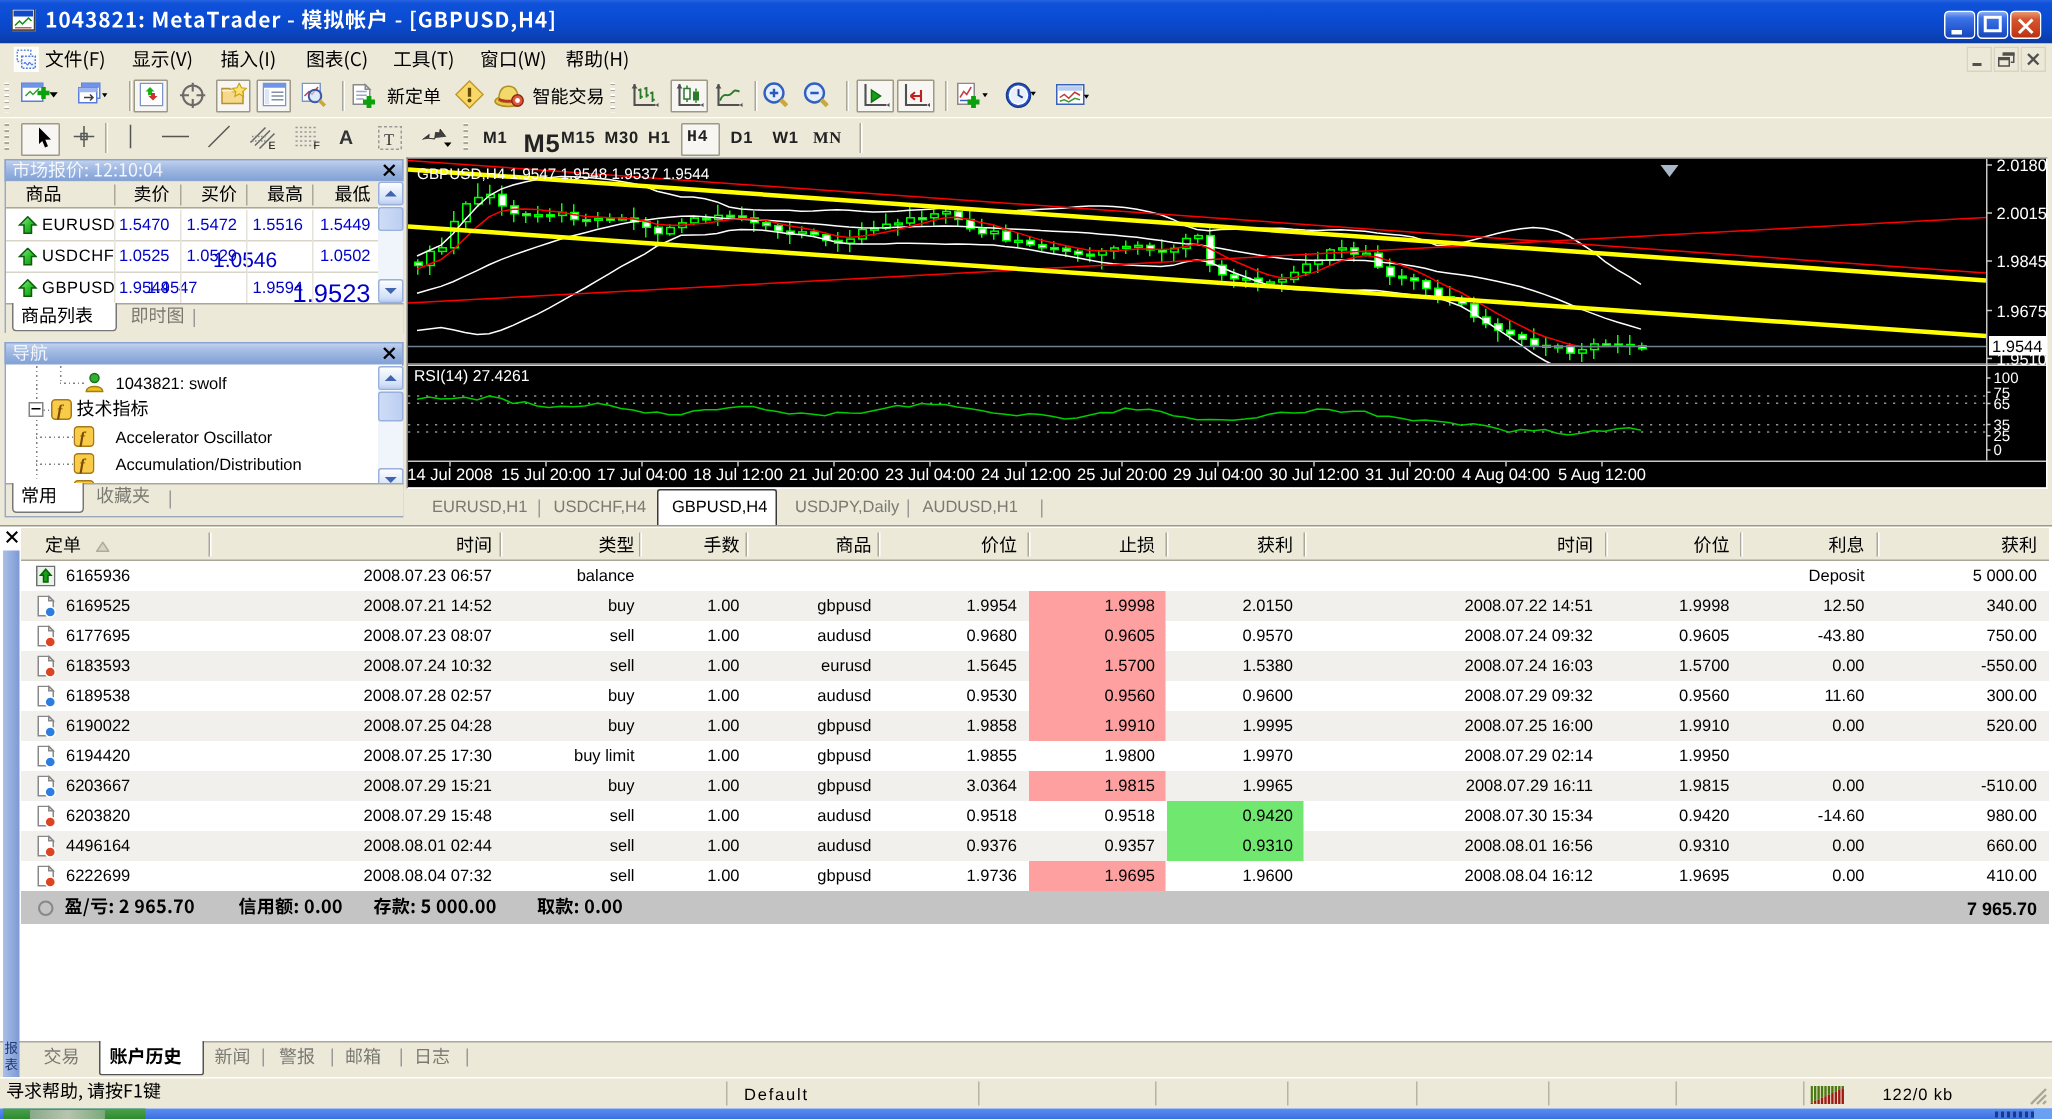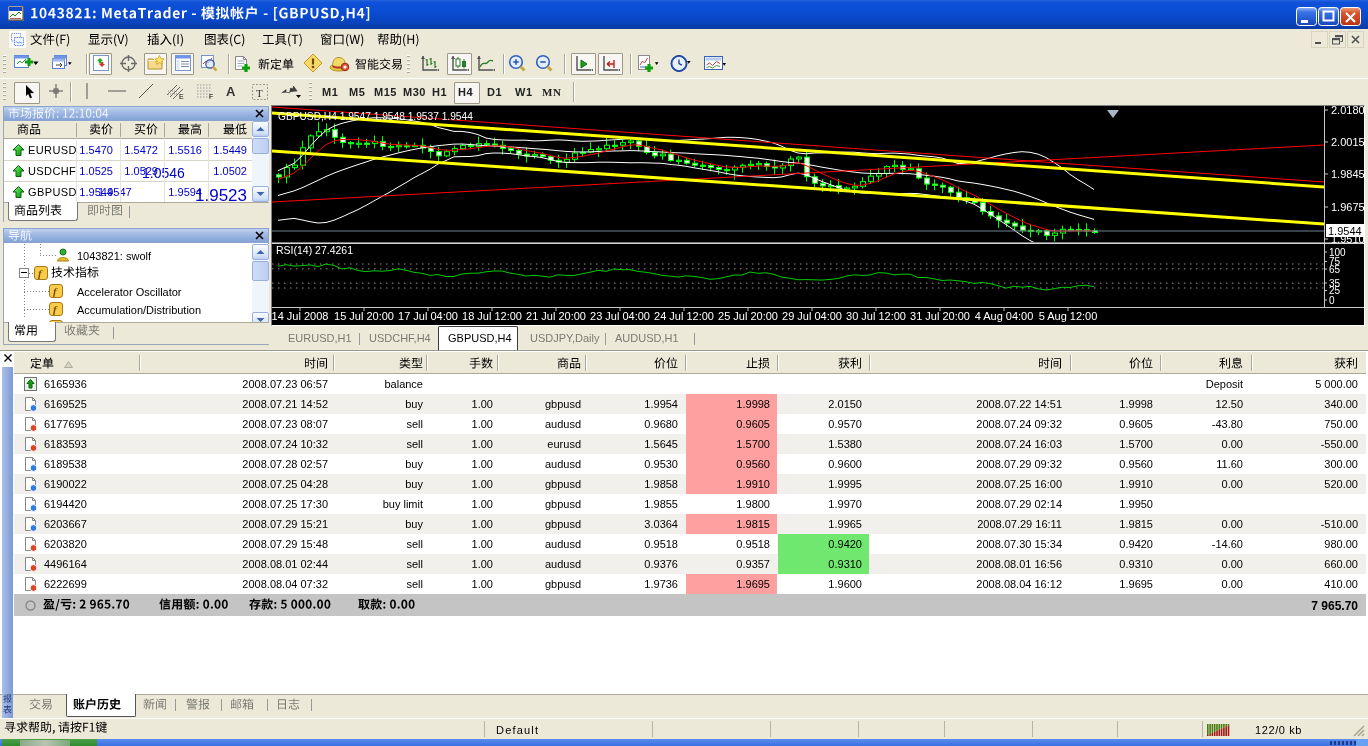--- a/index.html
+++ b/index.html
@@ -273,26 +273,26 @@
 <div class="abs" style="left:226px;top:84px;font-family:'Liberation Sans';font-size:13px;color:#333;font-weight:bold">A</div>
 <svg class="abs" style="left:252px;top:84px" width="16" height="16" viewBox="0 0 16 16">
 <rect x="0.5" y="0.5" width="15" height="15" fill="none" stroke="#999" stroke-dasharray="2,1.5"></rect>
 <text x="4" y="12.5" font-size="11" font-family="Liberation Serif" fill="#333">T</text>
     </svg>
 <svg class="abs" style="left:280px;top:84px" width="22" height="15" viewBox="0 0 22 15">
 <path d="M2 10 l4 -4 l0 2.6 l4 0 l0 -4.5 l2.7 0 l0 -2.6 l4.5 4.5" fill="#404040" stroke="#202020" stroke-width="0.5" transform="rotate(8,9,7)"></path>
 <path d="M16 11 l5 0 l-2.5 3 z" fill="#000"></path>
     </svg>
 <div class="abs" style="left:322px;top:86px;font-family:'Liberation Sans';font-size:11px;color:#222;font-weight:bold;letter-spacing:0.5px">M1</div>
-<div class="abs" style="left:349px;top:86px;font-family:'Liberation Sans';font-size:11px;color:#222;font-weight:bold;letter-spacing:0.5px">M5</div>
+<div class="abs" style="left:349px;top:86px;font-family:'Liberation Sans';font-size:17px;color:#222;font-weight:bold;letter-spacing:0.5px">M5</div>
 <div class="abs" style="left:374px;top:86px;font-family:'Liberation Sans';font-size:11px;color:#222;font-weight:bold;letter-spacing:0.5px">M15</div>
 <div class="abs" style="left:403px;top:86px;font-family:'Liberation Sans';font-size:11px;color:#222;font-weight:bold;letter-spacing:0.5px">M30</div>
 <div class="abs" style="left:432px;top:86px;font-family:'Liberation Sans';font-size:11px;color:#222;font-weight:bold;letter-spacing:0.5px">H1</div>
 <div class="abs tog" style="left:454px;top:82px;width:26px;height:22px"></div>
-<div class="abs" style="left:458px;top:86px;font-family:Liberation Sans, sans-serif;font-size:11px;color:#222;font-weight:bold;letter-spacing:0.5px">H4</div>
+<div class="abs" style="left:458px;top:86px;font-family:Liberation Mono, monospace;font-size:11px;color:#222;font-weight:bold;letter-spacing:0.5px">H4</div>
 <div class="abs" style="left:487px;top:86px;font-family:'Liberation Sans';font-size:11px;color:#222;font-weight:bold;letter-spacing:0.5px">D1</div>
 <div class="abs" style="left:515px;top:86px;font-family:'Liberation Sans';font-size:11px;color:#222;font-weight:bold;letter-spacing:0.5px">W1</div>
 <div class="abs" style="left:542px;top:86px;font-family:Liberation Serif, serif;font-size:11px;color:#222;font-weight:bold;letter-spacing:0.5px">MN</div>
 <div class="sep3d" style="left:573px;top:82px;height:20px"></div>
 <div class="abs" style="left:3px;top:106px;width:266px;height:116px;background:#fff;border:1px solid #9aa8bc"></div>
 <div class="abs" style="left:3px;top:106px;width:266px;height:15px;background:linear-gradient(180deg,#c0d2ee 0%,#a9bfe5 30%,#8FACDC 75%,#83a2d6 100%);border:1px solid #8aa3cf"></div>
     <svg style="position:absolute;left:8.0px;top:107.0px;overflow:visible" width="100.7" height="13.8" viewBox="0 -10.6 100.7 13.8">
       <path d="M5 -9.9C5.2 -9.4 5.6 -8.8 5.8 -8.3H0.6V-7.4H5.5V-5.8H1.8V-0.4H2.7V-4.9H5.5V0.9H6.4V-4.9H9.4V-1.6C9.4 -1.4 9.4 -1.4 9.1 -1.3C8.9 -1.3 8.2 -1.3 7.4 -1.4C7.5 -1.1 7.7 -0.7 7.7 -0.5C8.7 -0.5 9.4 -0.5 9.8 -0.6C10.2 -0.8 10.3 -1.1 10.3 -1.6V-5.8H6.4V-7.4H11.4V-8.3H6.6L6.8 -8.4C6.6 -8.9 6.2 -9.6 5.8 -10.2Z M16.9 -5.2C17 -5.3 17.4 -5.4 18 -5.4H18.8C18.3 -4 17.5 -2.9 16.4 -2.2L16.2 -2.9L14.9 -2.4V-6.3H16.2V-7.2H14.9V-9.9H14.1V-7.2H12.6V-6.3H14.1V-2.1C13.5 -1.9 12.9 -1.7 12.4 -1.5L12.7 -0.6C13.8 -1 15.1 -1.6 16.4 -2.1L16.4 -2.2C16.5 -2.1 16.9 -1.8 17 -1.7C18.2 -2.5 19.1 -3.8 19.7 -5.4H20.7C19.9 -2.8 18.6 -0.8 16.5 0.4C16.8 0.6 17.1 0.8 17.2 0.9C19.3 -0.4 20.7 -2.5 21.5 -5.4H22.3C22.1 -1.8 21.9 -0.5 21.6 -0.1C21.4 0 21.3 0.1 21.1 0C20.9 0 20.5 0 20 0C20.1 0.2 20.2 0.6 20.2 0.9C20.7 0.9 21.2 0.9 21.5 0.9C21.9 0.8 22.1 0.7 22.3 0.4C22.8 -0.1 23 -1.5 23.3 -5.8C23.3 -5.9 23.3 -6.2 23.3 -6.2H18.5C19.6 -7 20.9 -7.9 22.2 -9.1L21.5 -9.6L21.3 -9.5H16.5V-8.7H20.4C19.3 -7.7 18.2 -6.9 17.8 -6.6C17.3 -6.3 16.8 -6.1 16.5 -6.1C16.7 -5.8 16.9 -5.4 16.9 -5.2Z M29.1 -9.7V0.9H30V-4.7H30.3C30.8 -3.5 31.4 -2.3 32.2 -1.3C31.6 -0.7 30.9 -0.1 30 0.3C30.3 0.5 30.5 0.8 30.6 1C31.5 0.6 32.2 -0 32.8 -0.7C33.4 0 34.1 0.5 34.9 0.9C35.1 0.7 35.4 0.3 35.6 0.2C34.8 -0.2 34 -0.7 33.4 -1.4C34.2 -2.5 34.8 -3.9 35.1 -5.4L34.5 -5.6L34.4 -5.6H30V-8.8H33.8C33.8 -7.8 33.7 -7.3 33.5 -7.1C33.4 -7 33.3 -7 33 -7C32.8 -7 32 -7 31.2 -7.1C31.4 -6.9 31.5 -6.6 31.5 -6.4C32.3 -6.3 33 -6.3 33.4 -6.3C33.8 -6.3 34.1 -6.4 34.3 -6.6C34.6 -6.9 34.7 -7.6 34.7 -9.3C34.8 -9.4 34.8 -9.7 34.8 -9.7ZM31.2 -4.7H34.1C33.8 -3.8 33.3 -2.8 32.8 -2C32.1 -2.8 31.6 -3.8 31.2 -4.7ZM26.3 -10.1V-7.7H24.6V-6.8H26.3V-4.2L24.4 -3.7L24.6 -2.8L26.3 -3.3V-0.2C26.3 0 26.2 0.1 26 0.1C25.8 0.1 25.2 0.1 24.5 0.1C24.7 0.3 24.8 0.7 24.8 1C25.8 1 26.3 0.9 26.7 0.8C27 0.6 27.2 0.4 27.2 -0.2V-3.6L28.6 -4L28.5 -4.9L27.2 -4.5V-6.8H28.5V-7.7H27.2V-10.1Z M44.7 -5.4V0.9H45.6V-5.4ZM41.3 -5.4V-3.8C41.3 -2.6 41.1 -0.8 39.4 0.4C39.6 0.6 39.9 0.9 40.1 1.1C42 -0.4 42.2 -2.4 42.2 -3.7V-5.4ZM43.2 -10.1C42.6 -8.6 41.2 -6.8 39.1 -5.6C39.3 -5.4 39.5 -5.1 39.6 -4.9C41.4 -5.9 42.6 -7.2 43.4 -8.6C44.4 -7.2 45.7 -5.8 47 -5C47.2 -5.3 47.4 -5.6 47.6 -5.7C46.2 -6.5 44.7 -8 43.9 -9.4L44.1 -9.9ZM39.2 -10.1C38.6 -8.3 37.6 -6.5 36.4 -5.3C36.6 -5.1 36.9 -4.6 37 -4.4C37.3 -4.8 37.7 -5.2 38 -5.7V1H38.9V-7.2C39.3 -8 39.8 -8.9 40.1 -9.8Z M49.7 -4.7C50.1 -4.7 50.5 -5 50.5 -5.5C50.5 -6 50.1 -6.4 49.7 -6.4C49.2 -6.4 48.9 -6 48.9 -5.5C48.9 -5 49.2 -4.7 49.7 -4.7ZM49.7 0.2C50.1 0.2 50.5 -0.2 50.5 -0.7C50.5 -1.2 50.1 -1.5 49.7 -1.5C49.2 -1.5 48.9 -1.2 48.9 -0.7C48.9 -0.2 49.2 0.2 49.7 0.2Z M55.1 0H59.9V-0.9H58.1V-8.8H57.3C56.8 -8.5 56.3 -8.3 55.5 -8.2V-7.5H57V-0.9H55.1Z M61.2 0H66.7V-0.9H64.3C63.9 -0.9 63.3 -0.9 62.9 -0.9C64.9 -2.8 66.3 -4.6 66.3 -6.4C66.3 -7.9 65.3 -9 63.8 -9C62.6 -9 61.9 -8.4 61.2 -7.7L61.8 -7C62.3 -7.6 62.9 -8.1 63.6 -8.1C64.7 -8.1 65.2 -7.3 65.2 -6.3C65.2 -4.8 64 -3.1 61.2 -0.6Z M69 -4.7C69.4 -4.7 69.8 -5 69.8 -5.5C69.8 -6 69.4 -6.4 69 -6.4C68.6 -6.4 68.2 -6 68.2 -5.5C68.2 -5 68.6 -4.7 69 -4.7ZM69 0.2C69.4 0.2 69.8 -0.2 69.8 -0.7C69.8 -1.2 69.4 -1.5 69 -1.5C68.6 -1.5 68.2 -1.2 68.2 -0.7C68.2 -0.2 68.6 0.2 69 0.2Z M71.7 0H76.6V-0.9H74.8V-8.8H74C73.5 -8.5 72.9 -8.3 72.1 -8.2V-7.5H73.7V-0.9H71.7Z M80.7 0.2C82.3 0.2 83.4 -1.4 83.4 -4.4C83.4 -7.5 82.3 -9 80.7 -9C79 -9 77.9 -7.5 77.9 -4.4C77.9 -1.4 79 0.2 80.7 0.2ZM80.7 -0.7C79.7 -0.7 79 -1.8 79 -4.4C79 -7 79.7 -8.1 80.7 -8.1C81.7 -8.1 82.4 -7 82.4 -4.4C82.4 -1.8 81.7 -0.7 80.7 -0.7Z M85.7 -4.7C86.1 -4.7 86.5 -5 86.5 -5.5C86.5 -6 86.1 -6.4 85.7 -6.4C85.2 -6.4 84.9 -6 84.9 -5.5C84.9 -5 85.2 -4.7 85.7 -4.7ZM85.7 0.2C86.1 0.2 86.5 -0.2 86.5 -0.7C86.5 -1.2 86.1 -1.5 85.7 -1.5C85.2 -1.5 84.9 -1.2 84.9 -0.7C84.9 -0.2 85.2 0.2 85.7 0.2Z M90.7 0.2C92.3 0.2 93.4 -1.4 93.4 -4.4C93.4 -7.5 92.3 -9 90.7 -9C89 -9 87.9 -7.5 87.9 -4.4C87.9 -1.4 89 0.2 90.7 0.2ZM90.7 -0.7C89.7 -0.7 89 -1.8 89 -4.4C89 -7 89.7 -8.1 90.7 -8.1C91.7 -8.1 92.4 -7 92.4 -4.4C92.4 -1.8 91.7 -0.7 90.7 -0.7Z M98.1 0H99.1V-2.4H100.3V-3.3H99.1V-8.8H97.9L94.2 -3.1V-2.4H98.1ZM98.1 -3.3H95.4L97.4 -6.3C97.6 -6.7 97.9 -7.2 98.1 -7.6H98.1C98.1 -7.2 98.1 -6.4 98.1 -6Z" fill="#f4f7fd"></path>
     </svg>
     <svg class="abs" style="left:255px;top:109px" width="9" height="9" viewBox="0 0 9 9">

